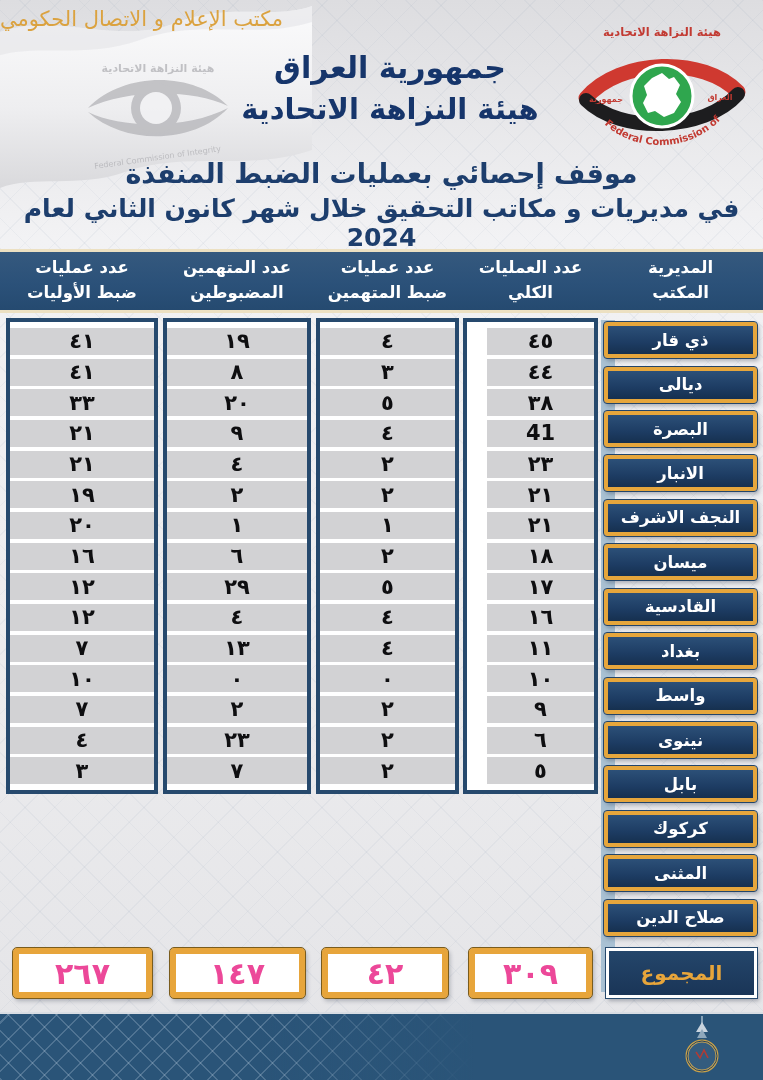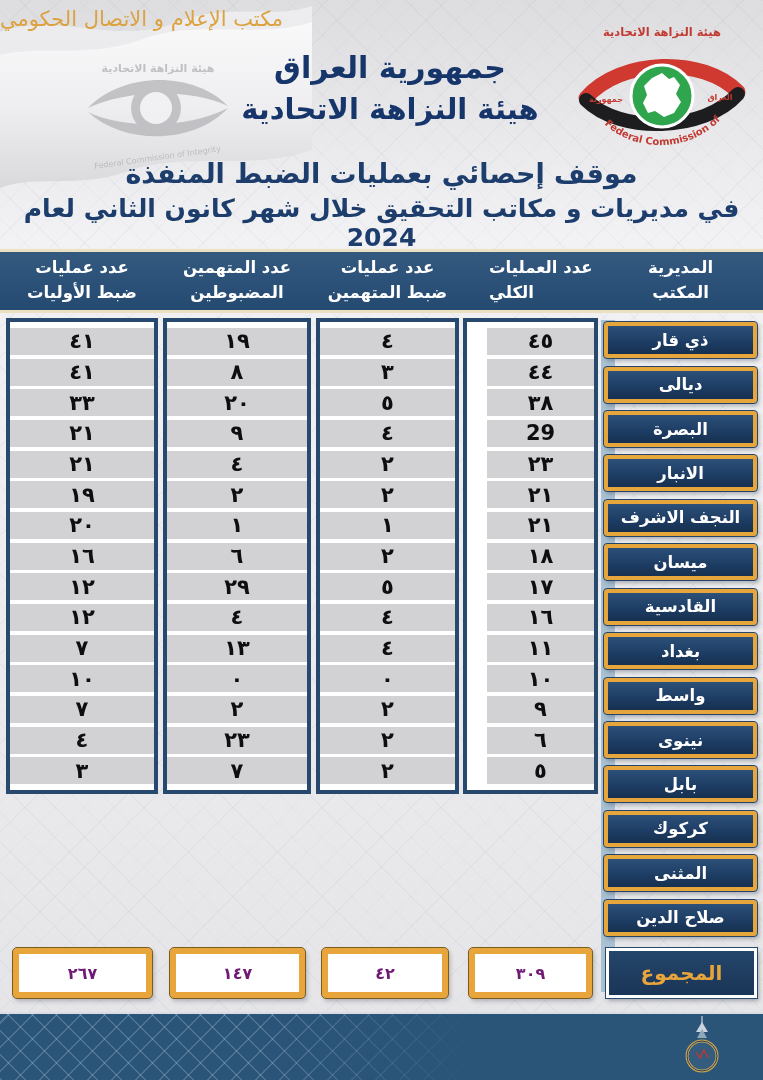--- a/index.html
+++ b/index.html
@@ -54,21 +54,21 @@
     direction:rtl; color:#fff; font-weight:bold; font-size:16.5px;
     background:linear-gradient(180deg,#2c5078 0%,#1d3c63 60%,#16304f 100%);
     border:4px solid #e6a63c; outline:1px solid #23456a; border-radius:3px;
     box-shadow:2px 3px 4px rgba(40,50,70,.35);
   }
   
   .tbox {
     position:absolute; top:948px; height:50px; background:#fff;
     border:6px solid #e7a53b; outline:1px solid #7a5c1d; border-radius:4px;
     display:flex; align-items:center; justify-content:center; direction:rtl;
-    font-size:16px; font-weight:bold; color:#701a75;
+    font-size:30px; font-weight:bold; color:#ec4899;
     box-shadow:2px 3px 4px rgba(40,50,70,.3);
   }
   .sumbtn {
     position:absolute; left:606px; top:948px; width:151px; height:50px;
     background:linear-gradient(180deg,#24466b,#1a3557); border:3px solid #fff; outline:1px solid #26496d;
     display:flex; align-items:center; justify-content:center; direction:rtl;
     color:#e7a53b; font-weight:bold; font-size:20px;
     box-shadow:2px 3px 4px rgba(40,50,70,.35);
   }
   
@@ -134,21 +134,21 @@
   <div class="main-title">
     <div class="t1">موقف إحصائي بعمليات الضبط المنفذة</div>
     <div class="t2">في مديريات و مكاتب التحقيق خلال شهر كانون الثاني لعام 2024</div>
   </div>
 
   <div class="thead">
     <div class="hcell" style="left:604px;width:153px;">
       <span>المديرية</span>
       <span>المكتب</span>
     </div>
-    <div class="hcell" style="left:489px;width:135px;align-items:flex-end;">
+    <div class="hcell" style="left:463px;width:135px;">
       <span>عدد العمليات</span>
       <span>الكلي</span>
     </div>
     <div class="hcell" style="left:316px;width:143px;">
       <span>عدد عمليات</span>
       <span>ضبط المتهمين</span>
     </div>
     <div class="hcell" style="left:163px;width:148px;">
       <span>عدد المتهمين</span>
       <span>المضبوطين</span>
@@ -304,21 +304,21 @@
       <div class="slot">
         <div class="stripe">٤٥</div>
       </div>
       <div class="slot">
         <div class="stripe">٤٤</div>
       </div>
       <div class="slot">
         <div class="stripe">٣٨</div>
       </div>
       <div class="slot">
-        <div class="stripe">29</div>
+        <div class="stripe">41</div>
       </div>
       <div class="slot">
         <div class="stripe">٢٣</div>
       </div>
       <div class="slot">
         <div class="stripe">٢١</div>
       </div>
       <div class="slot">
         <div class="stripe">٢١</div>
       </div>

